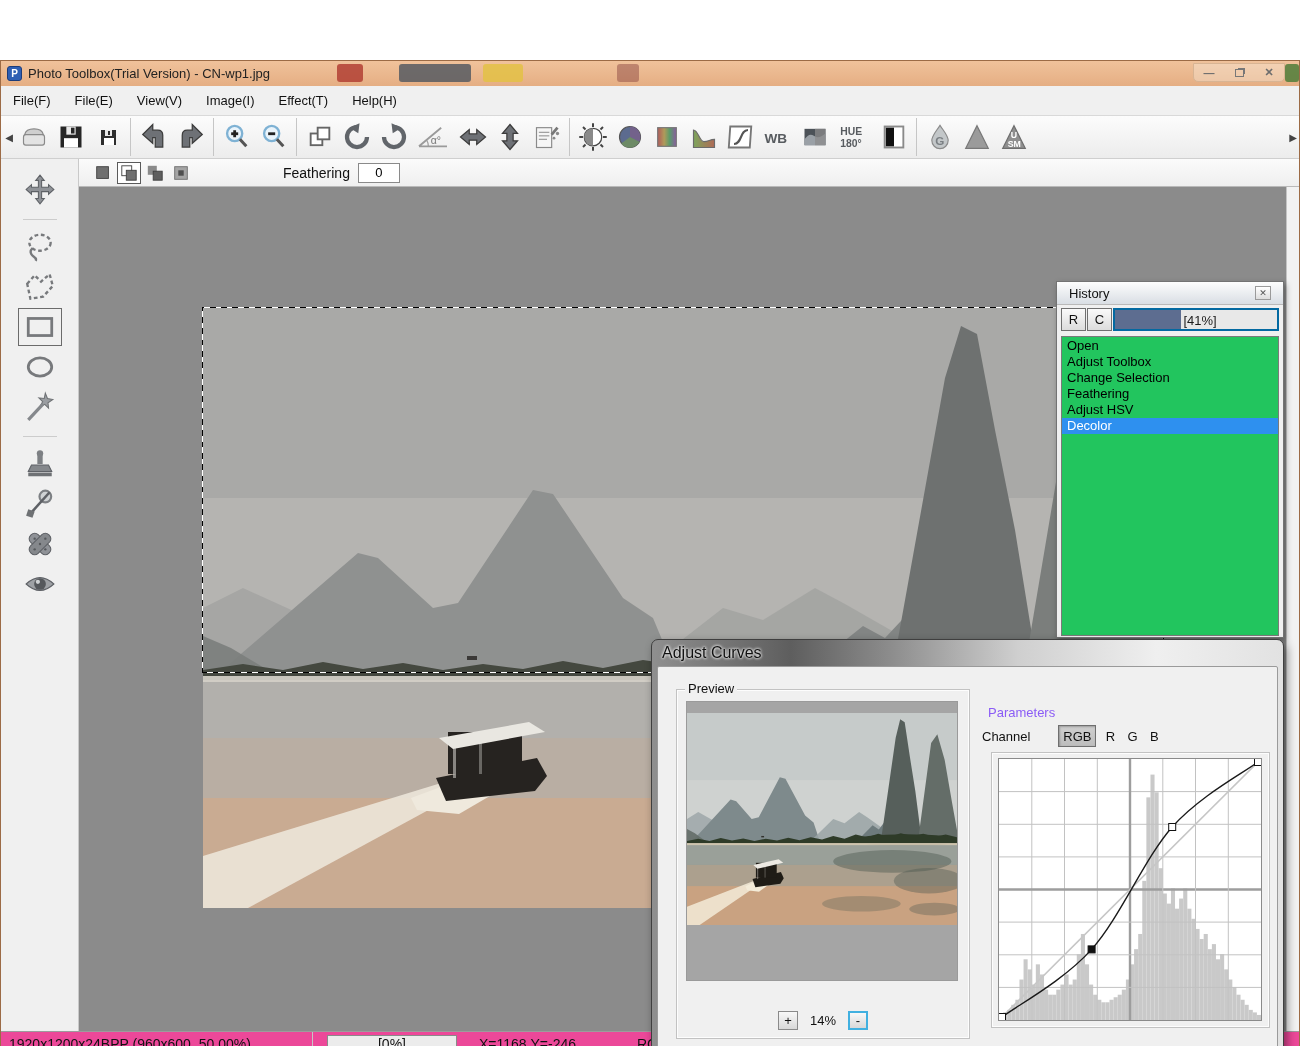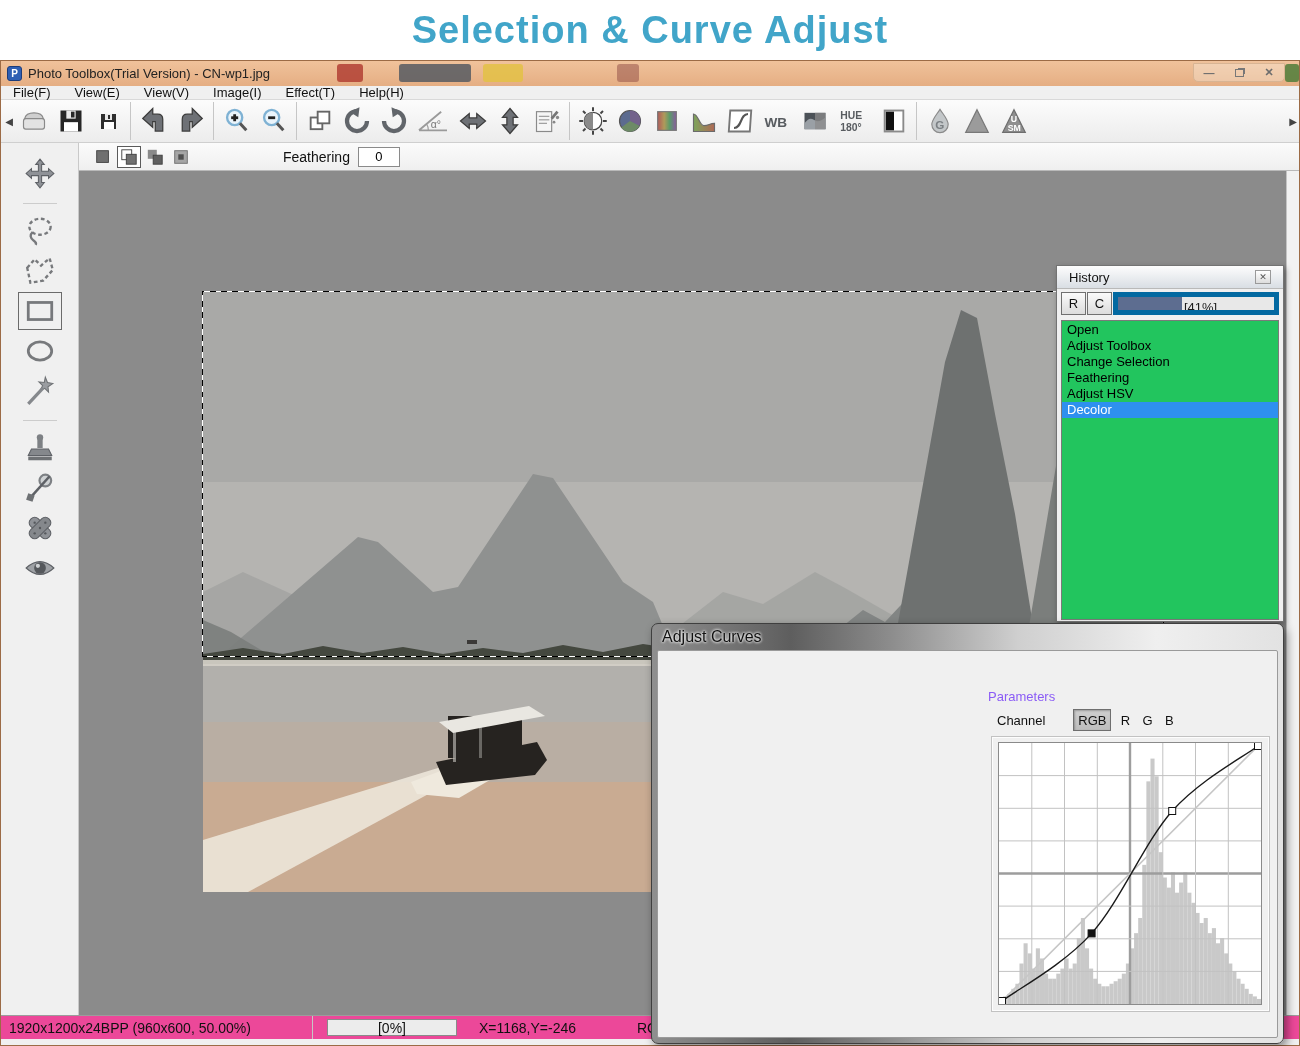--- a/index.html
+++ b/index.html
@@ -13,21 +13,21 @@
   
   .win{position:absolute;left:0;top:60px;width:1300px;height:986px;border:1px solid #9c6b46;background:#f0f0f0;}
   .titlebar{position:relative;height:25px;background:linear-gradient(to bottom,#f0c29b,#e5ae83);display:flex;align-items:center;padding-left:6px;overflow:hidden;}
   .appicon{width:15px;height:15px;background:#2f5fb3;border:1px solid #1c3c7a;border-radius:3px;color:#fff;font-size:10px;font-weight:bold;text-align:center;line-height:13px;margin-right:6px;}
   .titletext{font-size:13px;color:#222;}
   .blob{position:absolute;top:3px;height:18px;border-radius:3px;opacity:.85;}
   .winbtns{position:absolute;right:14px;top:2px;display:flex;border:1px solid #d8b493;border-radius:0 0 5px 5px;background:rgba(250,240,230,.35);}
   .wbtn{width:30px;height:17px;display:flex;align-items:center;justify-content:center;font-size:11px;color:#6d6d6d;font-weight:bold;}
   .wbtn .maxbox{width:9px;height:8px;border:1px solid #777;box-shadow:2px -2px 0 -1px #777;}
 
-  .menubar{height:14px;background:#f0f0f0;border-bottom:1px solid #d9d9d9;display:flex;align-items:center;}
+  .menubar{height:30px;background:#f0f0f0;border-bottom:1px solid #d9d9d9;display:flex;align-items:center;}
   .menu-item{font-size:13px;color:#111;padding:2px 12px;}
 
   .toolbar{height:43px;background:linear-gradient(to bottom,#fcfcfc,#ececec);border-bottom:1px solid #cfcfcf;display:flex;align-items:center;padding:0 2px;position:relative;}
   .tbtn{width:37px;height:38px;display:flex;align-items:center;justify-content:center;}
   .tsep{width:1px;height:38px;background:#c6c6c6;margin:0 4px;}
   .navarrow{width:12px;height:38px;display:flex;align-items:center;justify-content:center;color:#444;font-size:10px;}
   .tool-right-arrow{position:absolute;right:2px;top:0;height:43px;display:flex;align-items:center;color:#444;font-size:10px;}
 
   .optionsbar{height:28px;background:linear-gradient(to bottom,#fbfbfb,#efefef);border-bottom:1px solid #b9b9b9;display:flex;align-items:center;padding-left:12px;}
   .selmode{width:24px;height:22px;display:flex;align-items:center;justify-content:center;margin-right:2px;border:1px solid transparent;}
@@ -51,42 +51,42 @@
   .photo-mono{--sky:#a9a9a7;--haze:#bbbab7;--far:#a2a3a1;--mid:#8f9190;--mid2:#828584;--dark:#6e7170;--dark2:#7b7e7c;--trees:#44483f;--shore:#d8d4cb;--wtop:#b2b0ac;--wmid:#bcae9f;--wbot:#c9ab92;--refl:#6f6d66;--spark:#efe9dd;--boat:#262320;--roof:#e9e7e1;}
   .photo-color{--sky:#c6cbca;--haze:#d4d6d2;--far:#9aa4a6;--mid:#7e8a8c;--mid2:#6e7b7d;--dark:#565f5b;--dark2:#646d68;--trees:#2e3b28;--shore:#d9cdb6;--wtop:#9aa099;--wmid:#b4a089;--wbot:#c9a281;--refl:#4d584f;--spark:#f3ebd8;--boat:#1f1c16;--roof:#edeae3;}
 
   
   .history{position:absolute;left:1055px;top:122px;width:228px;height:357px;background:#f0f0f0;border:1px solid #737373;box-shadow:2px 3px 6px rgba(0,0,0,.35);z-index:5;}
   .htitle{height:23px;background:linear-gradient(to bottom,#fdfdfd,#d9dee4);border-bottom:1px solid #b9b9b9;display:flex;align-items:center;padding:0 12px;}
   .htitle span{font-size:13px;color:#111;flex:1;}
   .hclose{width:16px;height:14px;border:1px solid #9a9a9a;background:linear-gradient(#fff,#ddd);font-size:9px;color:#555;display:flex;align-items:center;justify-content:center;}
   .hrow{display:flex;align-items:center;padding:3px 4px 3px 4px;}
   .hbtn{width:25px;height:23px;border:1px solid #707070;background:linear-gradient(#fafafa,#dcdcdc);font-size:13px;color:#111;display:flex;align-items:center;justify-content:center;margin-right:1px;}
-  .hprog{position:relative;flex:1;height:23px;border:5px solid #0369a1;background:#e8e8e8;overflow:hidden;}
+  .hprog{position:relative;flex:1;height:23px;border:2px solid #0369a1;background:#e8e8e8;overflow:hidden;}
   .hfill{position:absolute;left:0;top:0;height:100%;background:#5d6d90;}
   .hprogtext{position:absolute;top:3px;font-size:13px;color:#1c1c1c;}
   .hlist{margin:2px 4px;background:#22c55e;border:1px solid #7a7a7a;height:300px;overflow:hidden;padding-top:1px;}
   .hitem{font-size:13px;color:#000;padding:0 5px;line-height:16px;}
   .hitem.sel{background:#2e90ef;color:#fff;}
 
   
   .dialog{position:absolute;left:650px;top:480px;width:633px;height:421px;border:1px solid #3f3f3f;border-radius:7px;z-index:6;
      background:linear-gradient(90deg,#8f8f8f,#5e5e5e 22%,#8d8d8d 38%,#cfcfcf 58%,#efefef 80%,#e2e2e2);
      box-shadow:3px 4px 10px rgba(0,0,0,.45);}
   .dtitle{height:26px;display:flex;align-items:center;padding-left:10px;font-size:16px;color:#111;text-shadow:0 0 3px #fff,0 0 3px #fff;}
   .dcontent{position:absolute;left:5px;right:5px;top:26px;bottom:5px;background:#f0f0f0;border:1px solid #9a9a9a;border-radius:2px;}
   .group{position:absolute;border:1px solid #c2c2c2;box-shadow:inset 0 0 0 1px #fdfdfd;}
   .grouplabel{position:absolute;font-size:13px;color:#111;background:#f0f0f0;padding:0 3px;}
   .thumbbox{position:absolute;left:9px;top:11px;width:272px;height:280px;border:1px solid #9a9a9a;background:#a5a5a5;overflow:hidden;}
   .zoomrow{position:absolute;left:0;bottom:8px;width:100%;display:flex;align-items:center;justify-content:center;gap:12px;}
   .zbtn{width:20px;height:19px;border:1px solid #8a8a8a;background:linear-gradient(#f8f8f8,#d8d8d8);font-size:13px;color:#111;display:flex;align-items:center;justify-content:center;}
   .zbtn.focus{border:2px solid #41b0e0;}
   .zoomval{font-size:13px;color:#111;}
   .paramlabel{position:absolute;left:330px;top:38px;font-size:13px;color:#8b5cf6;}
-  .channelrow{position:absolute;left:339px;top:58px;display:flex;align-items:center;font-size:13px;color:#111;}
+  .channelrow{position:absolute;left:324px;top:58px;display:flex;align-items:center;font-size:13px;color:#111;}
   .chbtn{min-width:38px;height:22px;display:flex;align-items:center;justify-content:center;font-size:13px;color:#111;margin-right:6px;}
   .chbtn.sel{border:1px solid #6f6f6f;background:linear-gradient(#cfcfcf,#bdbdbd);box-shadow:inset 1px 1px 2px rgba(0,0,0,.25);}
   .curvegroup{position:absolute;left:333px;top:85px;width:279px;height:276px;border:1px solid #c2c2c2;box-shadow:inset 0 0 0 1px #fdfdfd;}
   .curvebox{position:absolute;left:6px;top:5px;width:264px;height:263px;border:1px solid #8a8a8a;background:#fff;}
   .dbuttons{position:absolute;left:0;bottom:10px;width:100%;display:flex;justify-content:flex-end;gap:10px;padding-right:18px;}
   .btn{width:80px;height:20px;border:1px solid #707070;background:linear-gradient(#fbfbfb,#d7d7d7);font-size:13px;color:#111;display:flex;align-items:center;justify-content:center;border-radius:2px;}
 
   
   .statusbar{height:24px;background:#ec4899;border-top:1px solid #9c9c9c;display:flex;align-items:flex-start;font-size:14px;color:#111;}
   .sseg{padding:0 8px;height:100%;display:flex;align-items:center;border-right:1px solid #c6c6c6;}
@@ -126,23 +126,20 @@
         <path d="M236 430 L326 414 342 424 250 441 Z" fill="var(--roof)"></path>
         <rect x="250" y="436" width="3" height="34" fill="var(--roof)" opacity="0.5"></rect>
         <rect x="276" y="432" width="3" height="34" fill="var(--roof)" opacity="0.35"></rect>
       </g>
     </g>
   </defs>
 </svg>
 
 <div class="page">
 
-  <div class="heading">
-    <span>Selection &amp; Curve Adjust</span>
-  </div>
 
   <div class="win">
 
     <div class="titlebar">
       <div class="appicon">P</div>
       <span class="titletext">Photo Toolbox(Trial Version) - CN-wp1.jpg</span>
       <div class="blob" style="left:336px;width:26px;background:#b24034;"></div>
       <div class="blob" style="left:398px;width:72px;background:#565b62;"></div>
       <div class="blob" style="left:482px;width:40px;background:#e3c145;"></div>
       <div class="blob" style="left:616px;width:22px;background:#8d4a43;opacity:.5;"></div>
@@ -151,21 +148,21 @@
         <div class="wbtn">—</div>
         <div class="wbtn">
             <span class="maxbox"></span>
           </div>
         <div class="wbtn">✕</div>
       </div>
     </div>
 
     <div class="menubar">
       <span class="menu-item">File(F)</span>
-      <span class="menu-item">View(E)</span>
+      <span class="menu-item">File(E)</span>
       <span class="menu-item">View(V)</span>
       <span class="menu-item">Image(I)</span>
       <span class="menu-item">Effect(T)</span>
       <span class="menu-item">Help(H)</span>
     </div>
 
     <div class="toolbar">
       <div class="navarrow">◀</div>
       <div class="tbtn">
           <svg width="30" height="28" viewBox="0 0 24 24">
@@ -506,20 +503,35 @@
           <div class="hitem sel">Decolor</div>
         </div>
       </div>
 
       <div class="dialog">
         <div class="dtitle">
             <span>Adjust Curves</span>
           </div>
         <div class="dcontent">
 
+          <div class="group" style="left:18px;top:22px;width:294px;height:350px;">
+            <span class="grouplabel" style="left:8px;top:-9px;">Preview</span>
+            <div class="thumbbox">
+              <div class="photo-color" style="position:absolute;left:0;top:11px;width:270px;height:212px;">
+                <svg width="270" height="212" viewBox="0 0 960 600" preserveAspectRatio="none">
+                    <use href="#landscape"></use>
+                  </svg>
+              </div>
+            </div>
+            <div class="zoomrow">
+              <div class="zbtn">+</div>
+              <span class="zoomval">14%</span>
+              <div class="zbtn focus">-</div>
+            </div>
+          </div>
 
           <span class="paramlabel">Parameters</span>
           <div class="channelrow">
             <span style="margin-right:28px;">Channel</span>
             <div class="chbtn sel">RGB</div>
             <div class="chbtn" style="min-width:16px;">R</div>
             <div class="chbtn" style="min-width:16px;">G</div>
             <div class="chbtn" style="min-width:16px;">B</div>
           </div>
 

